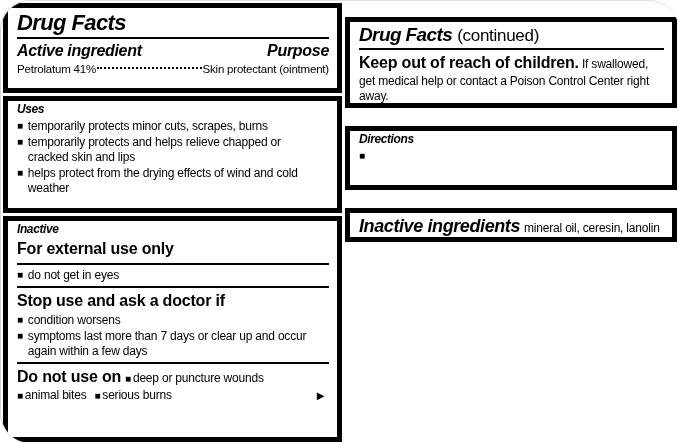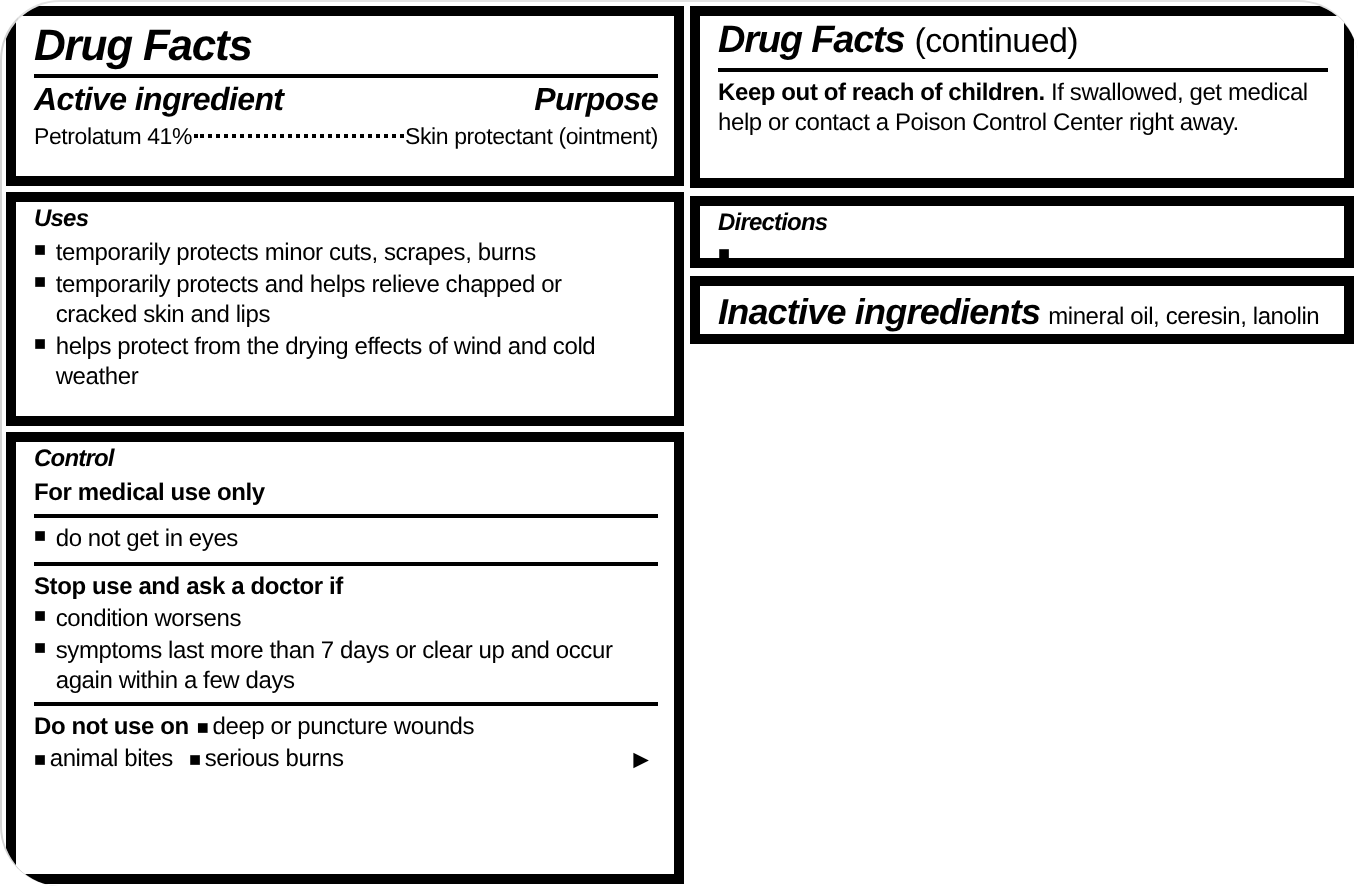--- a/index.html
+++ b/index.html
@@ -10,42 +10,42 @@
     box-sizing:border-box;overflow:hidden;border-radius:30px;
   }
   .col{position:absolute;top:2px;display:flex;flex-direction:column;}
   .col-left{left:2px;width:339px;}
   .col-right{left:344px;width:332px;}
   .box{
     box-sizing:border-box;border:5px solid #000;background:#fff;
     padding:2px 8px 2px 9px;overflow:hidden;
   }
   .col-left .box{margin-bottom:3px;}
-  .col-right .box{margin-bottom:4px;}
+  .col-right .box{margin-bottom:4px;margin-top:14px;}
   .bx-facts{height:90px;}
   .bx-uses{height:117px;}
   .bx-warn{height:226px;}
   .bx-cont{height:91px;}
-  .bx-dir{height:36px;}
+  .bx-dir{height:64px;}
   .bx-inact{height:34px;}
 
   .t1{font-style:italic;font-weight:bold;font-size:22px;letter-spacing:-0.6px;margin:1px 0 2px 0;line-height:1.1;}
   .t2{font-style:italic;font-weight:bold;font-size:12px;letter-spacing:-0.4px;margin:0 0 2px 0;line-height:1.15;}
   .t2-inline{font-style:italic;font-weight:bold;font-size:18px;letter-spacing:-0.4px;margin-right:4px;}
   .suffix{font-style:normal;font-weight:normal;font-size:17px;letter-spacing:-0.3px;margin-left:5px;}
   .rule{border-top:2px solid #000;margin:2px 0 3px 0;height:0;}
   .thinrule{border-top:2px solid #000;margin:3px 0 3px 0;height:0;}
 
   .heads-row{display:flex;justify-content:space-between;align-items:baseline;margin-top:2px;text-align:right;}
   .h2i{font-style:italic;font-weight:bold;font-size:16px;letter-spacing:-0.3px;}
   .body-row{display:flex;align-items:center;font-size:11.5px;letter-spacing:-0.2px;margin-top:3px;}
   .leader{flex:1;border-bottom:2px dotted #000;margin:0 1px 2px 1px;min-width:10px;}
 
   .txt{font-size:12px;letter-spacing:-0.2px;line-height:1.24;}
-  .bh{font-weight:bold;font-size:12px;letter-spacing:-0.2px;line-height:1.3;}
+  .bh{font-weight:bold;font-size:16px;letter-spacing:-0.2px;line-height:1.3;}
   .bi{display:flex;gap:5px;font-size:12px;letter-spacing:-0.2px;line-height:1.26;margin-top:1px;}
   .sq{flex:none;font-size:10px;line-height:1.45;}
   .sqi{font-size:10px;margin:0 2px 0 4px;}
   .uses-list{width:284px;}
   .lastline{display:flex;justify-content:space-between;align-items:center;}
   .arrow{font-size:13px;line-height:1;margin-right:2px;}
   p{margin:0;}
 </style>
 </head>
 <body>
@@ -80,22 +80,22 @@
           <span>temporarily protects and helps relieve chapped or cracked skin and lips</span>
         </div>
         <div class="bi">
           <span class="sq">■</span>
           <span>helps protect from the drying effects of wind and cold weather</span>
         </div>
       </div>
     </section>
 
     <section class="box bx-warn">
-      <div class="t2">Control</div>
-      <p class="bh">For medical use only</p>
+      <div class="t2">Inactive</div>
+      <p class="bh">For external use only</p>
       <div class="thinrule"></div>
       <div class="bi">
         <span class="sq">■</span>
         <span>do not get in eyes</span>
       </div>
       <div class="thinrule"></div>
       <p class="bh">Stop use and ask a doctor if</p>
       <div class="bi">
         <span class="sq">■</span>
         <span>condition worsens</span>

